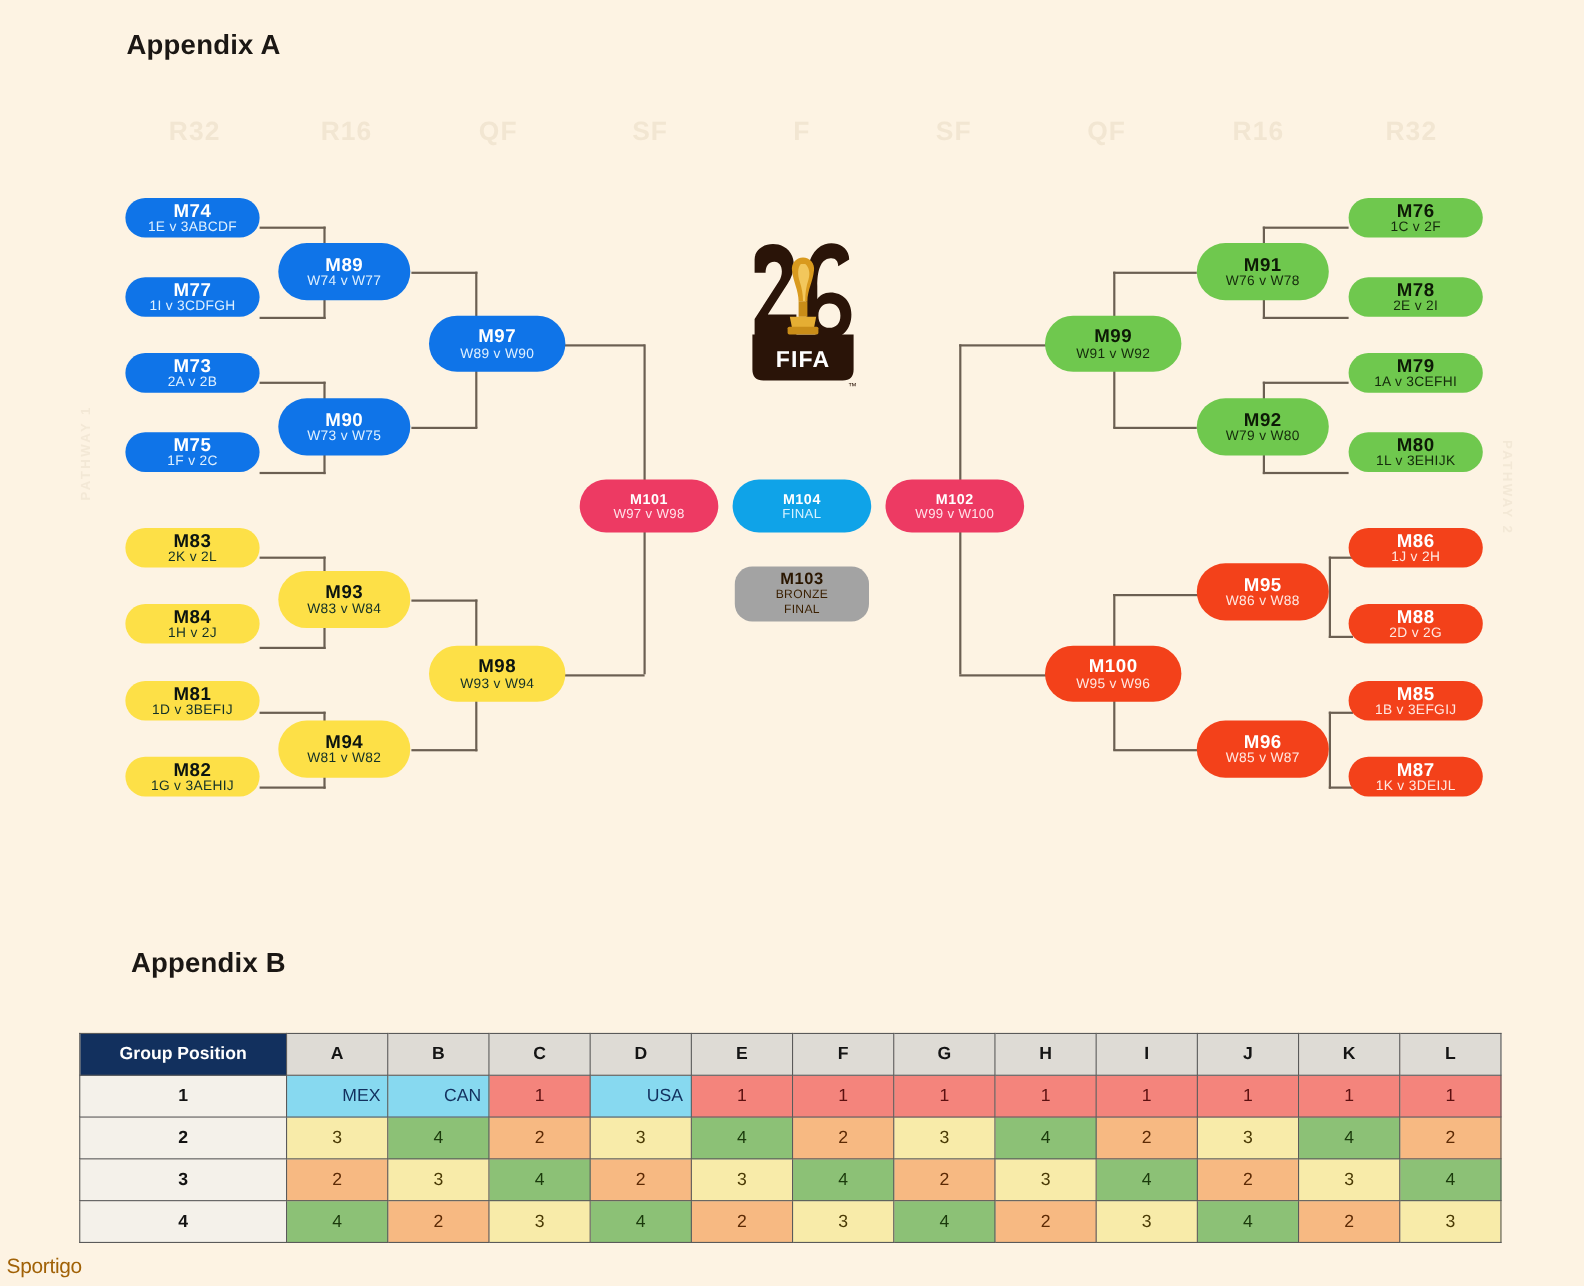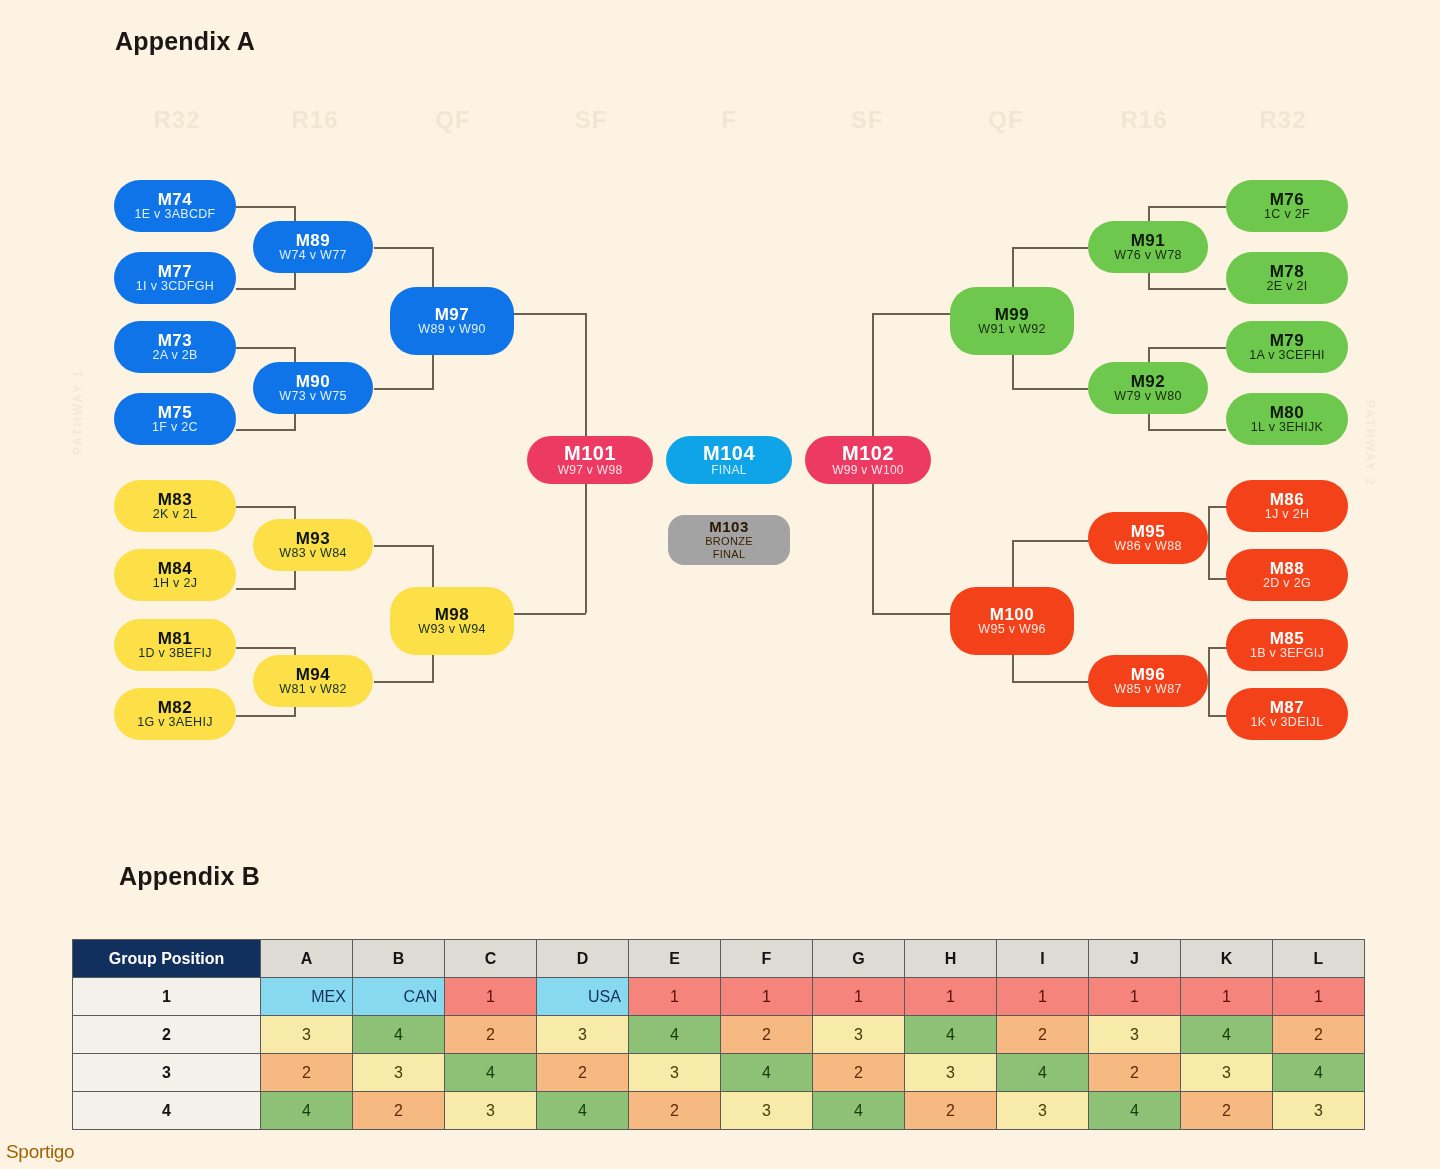--- a/index.html
+++ b/index.html
@@ -64,29 +64,29 @@
   .match .code {
     font-weight: 800;
     letter-spacing: .5px;
   }
   .match .teams {
     font-weight: 500;
     letter-spacing: .3px;
   }
 
   
-  .sz-r32 { width: 122px; height: 52px; border-radius: 26px 26px 26px 26px; }
+  .sz-r32 { width: 122px; height: 36px; border-radius: 26px 26px 26px 26px; }
   .sz-r16 { width: 120px; height: 52px; border-radius: 26px; }
-  .sz-qf  { width: 124px; height: 68px; border-radius: 26px; }
+  .sz-qf  { width: 124px; height: 51px; border-radius: 26px; }
   .sz-sf  { width: 126px; height: 48px; border-radius: 24px; }
   .sz-f   { width: 126px; height: 48px; border-radius: 24px; }
   .sz-b   { width: 122px; height: 50px; border-radius: 16px; }
 
   .sz-r32 .code, .sz-r16 .code, .sz-qf .code { font-size: 17px; }
-  .sz-sf .code, .sz-f .code { font-size: 20px; }
+  .sz-sf .code, .sz-f .code { font-size: 13px; }
   .sz-b .code { font-size: 15px; }
   .sz-r32 .teams, .sz-r16 .teams, .sz-qf .teams { font-size: 12.5px; }
   .sz-sf .teams, .sz-f .teams { font-size: 12px; }
   .sz-b .teams { font-size: 11px; line-height: 1.15; }
 
   
   .c-blue   { background: #0F74E8; color: #ffffff; }
   .c-blue .teams { color: #dff0ff; }
   .c-teal   { background: #fde047; color: #0c1410; }
   .c-teal .teams { color: #123027; }
@@ -292,20 +292,41 @@
   <div class="match sz-b c-orange" style="left:668px; top:515px;">
     <div class="code">M103</div>
     <div class="teams" style="white-space:pre-line;">BRONZE
 FINAL</div>
   </div>
   <div class="match sz-sf c-pink" style="left:805px; top:436px;">
     <div class="code">M102</div>
     <div class="teams">W99 v W100</div>
   </div>
 
+  <div id="fifa-logo">
+    <svg viewBox="0 0 100 150" width="100" height="150" aria-hidden="true">
+
+      <path d="M6 18 C6 5, 22 1, 32 6 C44 12, 44 28, 36 40 L18 68 L44 68 L44 88 L6 88 L6 72 L28 38 C33 30, 31 20, 24 20 C18 20, 16 25, 16 30 L6 30 Z" fill="#2A1408"></path>
+
+      <path d="M92 18 C92 6, 80 1, 70 4 C58 8, 53 22, 53 42 L53 68 C53 82, 62 90, 74 90 C86 90, 94 81, 94 68 C94 56, 86 48, 75 48 C69 48, 65 51, 63 54 L63 42 C63 28, 66 18, 74 17 C79 16, 82 19, 82 24 Z M74 58 C80 58, 84 62, 84 69 C84 76, 80 80, 74 80 C68 80, 64 76, 64 69 C64 62, 68 58, 74 58 Z" fill="#2A1408"></path>
+
+      <path d="M4 86 L96 86 L96 118 Q96 128, 86 128 L14 128 Q4 128, 4 118 Z" fill="#2A1408"></path>
+
+      <g>
+        <path d="M50 16 C44 16, 39 21, 40 28 C41 38, 46 46, 46 56 L54 56 C54 46, 59 38, 60 28 C61 21, 56 16, 50 16 Z" fill="#D99A1E"></path>
+        <path d="M48 22 C45 25, 45 32, 47 38 C49 44, 50 50, 50 56 L52 56 C52 48, 53 42, 55 36 C57 30, 55 24, 52 22 Z" fill="#F2C75C"></path>
+        <rect x="46" y="56" width="8" height="14" fill="#C98D18"></rect>
+        <path d="M38 70 L62 70 L60 80 L40 80 Z" fill="#E5AE33"></path>
+        <rect x="36" y="79" width="28" height="7" rx="1.5" fill="#C98D18"></rect>
+      </g>
+
+      <text x="50" y="116" font-family="Liberation Sans, sans-serif" font-size="21" font-weight="800" fill="#ffffff" text-anchor="middle" letter-spacing="1">FIFA</text>
+      <text x="95" y="136" font-family="Liberation Sans, sans-serif" font-size="8" fill="#2A1408" text-anchor="middle">™</text>
+    </svg>
+  </div>
 
   <div class="match sz-r32 c-green" style="left:1226px; top:180px;">
     <div class="code">M76</div>
     <div class="teams">1C v 2F</div>
   </div>
   <div class="match sz-r32 c-green" style="left:1226px; top:252px;">
     <div class="code">M78</div>
     <div class="teams">2E v 2I</div>
   </div>
   <div class="match sz-r32 c-green" style="left:1226px; top:321px;">

